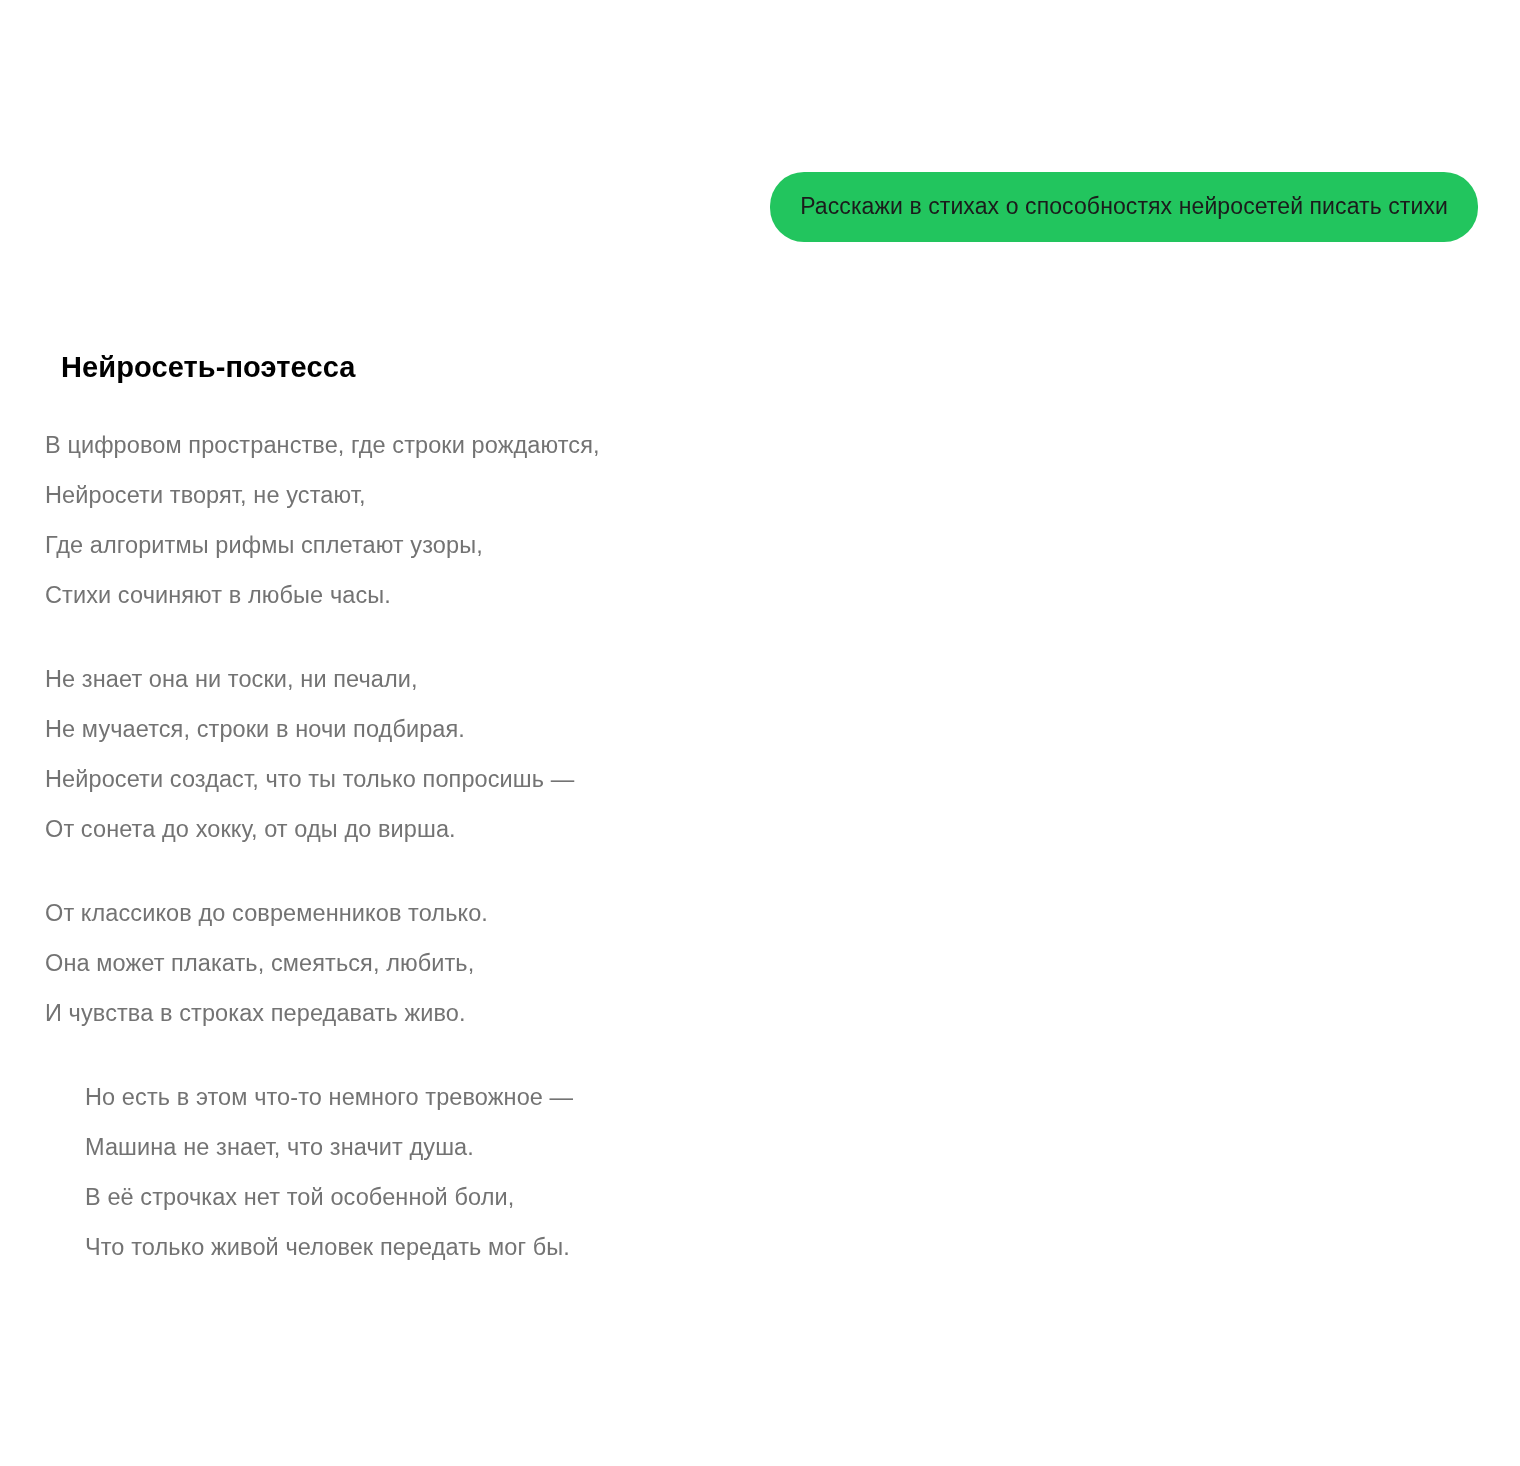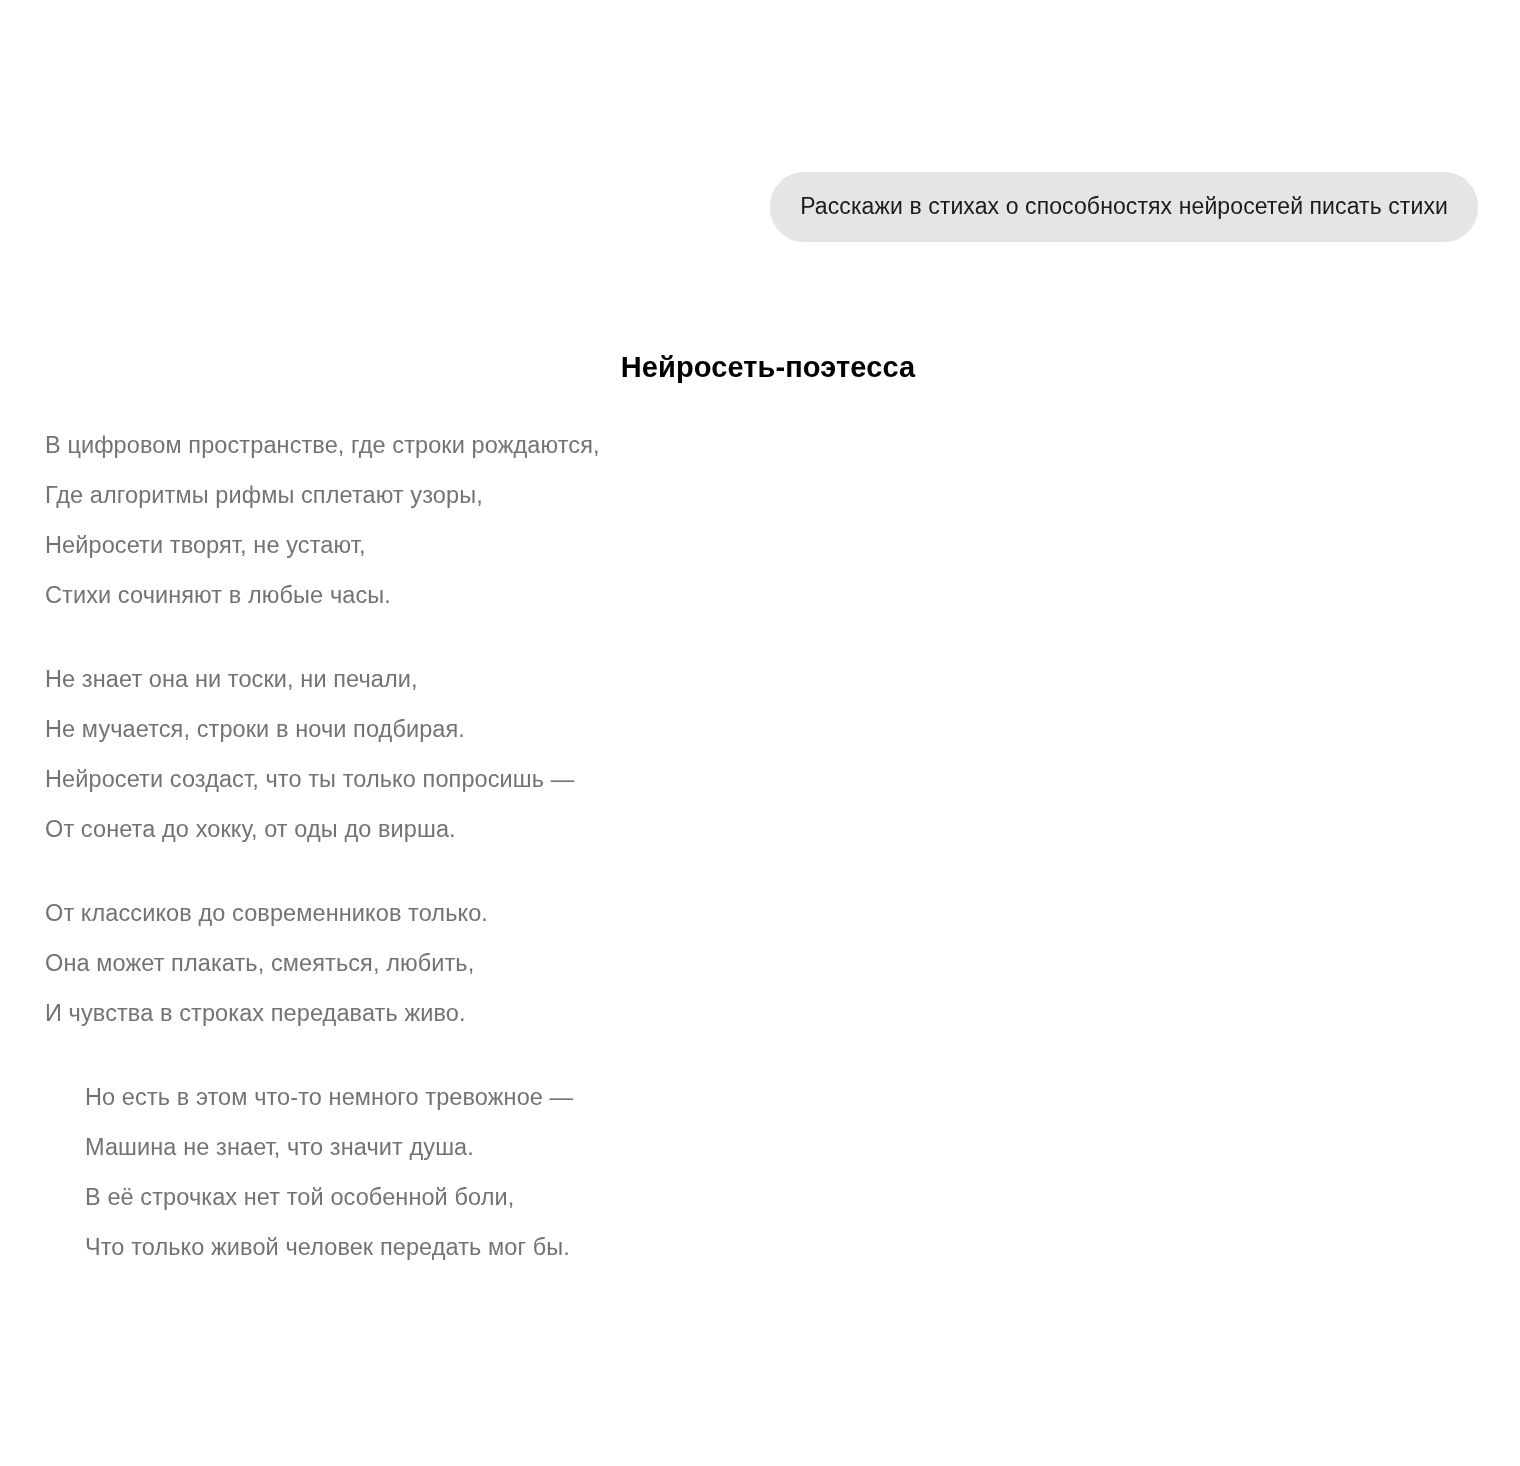--- a/index.html
+++ b/index.html
@@ -22,21 +22,21 @@
     position: relative;
   }
   
   .user-row {
     display: flex;
     justify-content: flex-end;
     padding-top: 172px;
     padding-right: 42px;
   }
   .user-bubble {
-    background: #e5e5e5;
+    background: #22c55e;
     border-radius: 34px;
     padding: 19px 30px 21px 30px;
     max-width: 870px;
     box-sizing: border-box;
   }
   .user-bubble .txt {
     font-size: 23px;
     line-height: 30px;
     color: #1b1b1b;
     letter-spacing: 0.1px;
@@ -48,21 +48,20 @@
     padding-right: 45px;
     padding-top: 108px;
   }
   .answer-title {
     font-size: 29px;
     line-height: 34px;
     font-weight: bold;
     color: #000000;
     margin: 0 0 36px 16px;
     letter-spacing: 0.1px;
-    text-align: center;
   }
   .stanza {
     margin: 0 0 34px 0;
   }
   .stanza:last-child {
     margin-bottom: 0;
     margin-left: 40px;
   }
   .verse-line {
     font-size: 23.5px;
@@ -81,22 +80,22 @@
     <div class="user-bubble">
       <div class="txt">Расскажи в стихах о способностях нейросетей писать стихи</div>
     </div>
   </div>
 
   <div class="answer">
     <h1 class="answer-title">Нейросеть-поэтесса</h1>
 
     <div class="stanza">
       <div class="verse-line">В цифровом пространстве, где строки рождаются,</div>
+      <div class="verse-line">Нейросети творят, не устают,</div>
       <div class="verse-line">Где алгоритмы рифмы сплетают узоры,</div>
-      <div class="verse-line">Нейросети творят, не устают,</div>
       <div class="verse-line">Стихи сочиняют в любые часы.</div>
     </div>
 
     <div class="stanza">
       <div class="verse-line">Не знает она ни тоски, ни печали,</div>
       <div class="verse-line">Не мучается, строки в ночи подбирая.</div>
       <div class="verse-line">Нейросети создаст, что ты только попросишь —</div>
       <div class="verse-line">От сонета до хокку, от оды до вирша.</div>
     </div>
 

